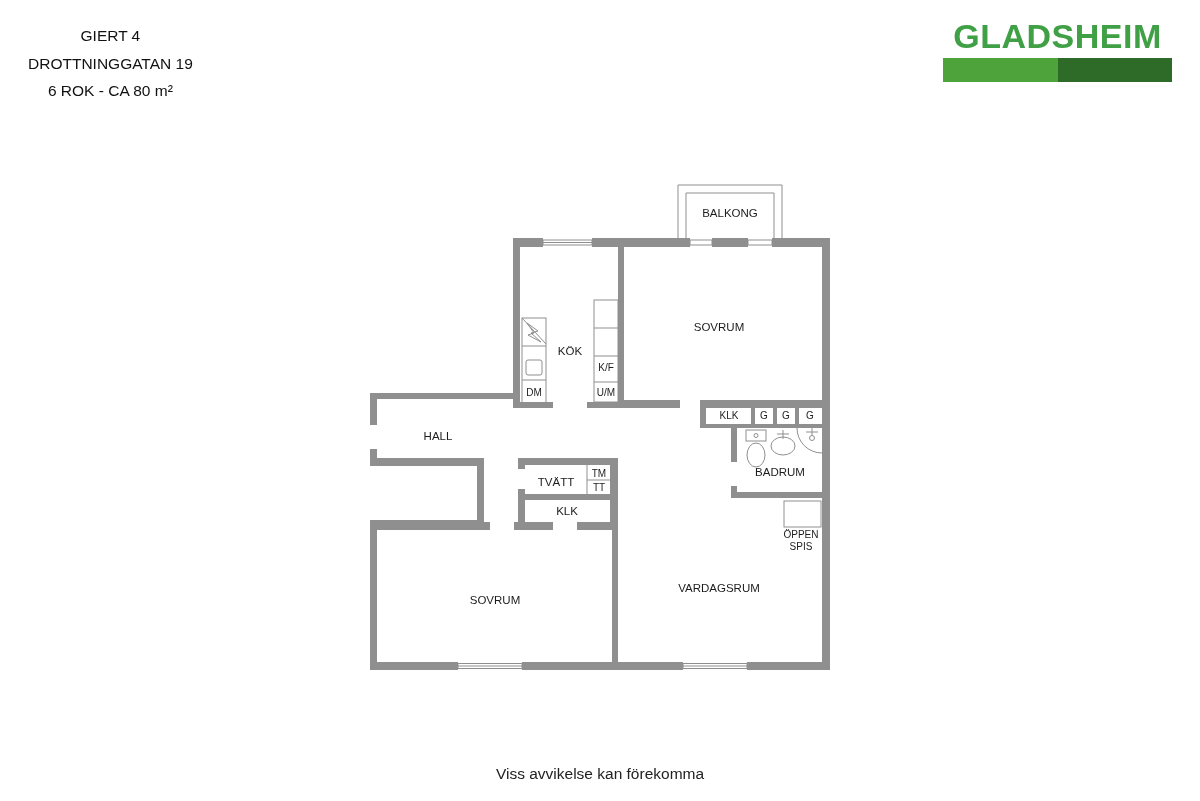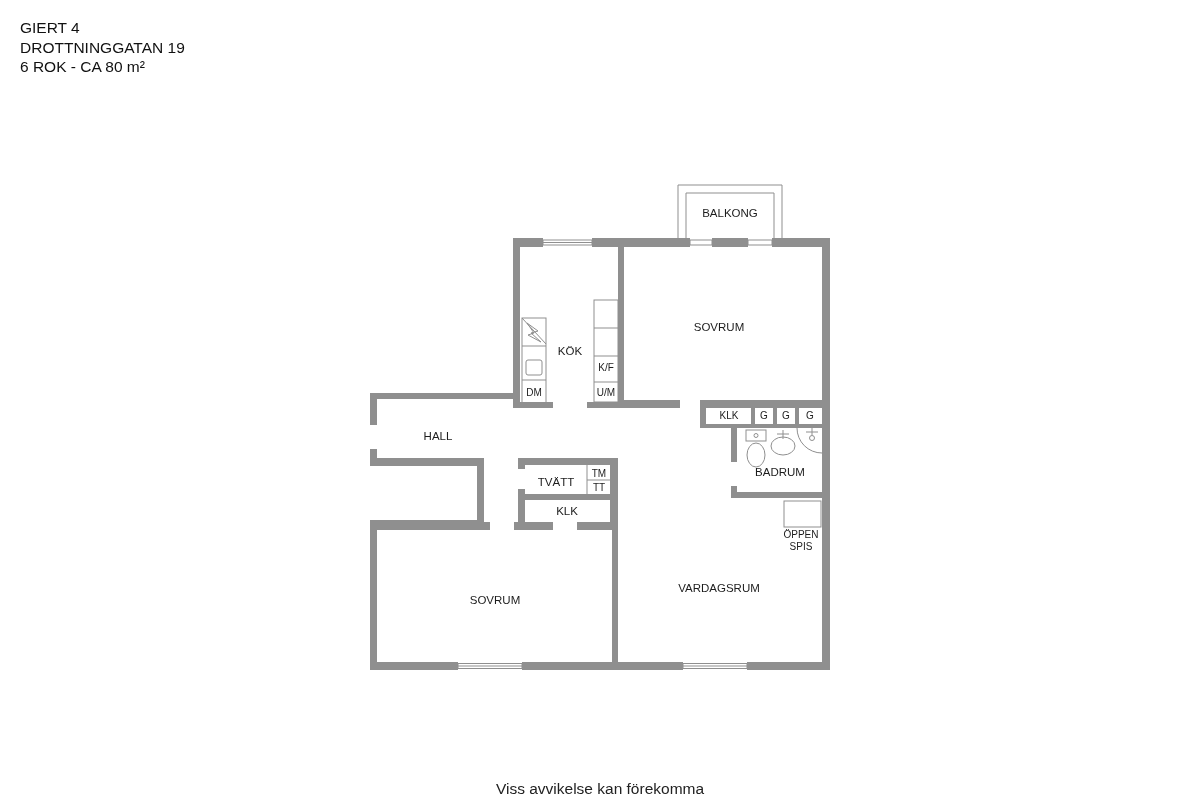--- a/index.html
+++ b/index.html
@@ -1,27 +1,27 @@
 <!DOCTYPE html>
 <html><head>
 <meta charset="utf-8">
 <style>
   html,body{margin:0;padding:0;background:#ffffff;}
   body{font-family:"Liberation Sans", sans-serif;color:#1c1c1c;}
   .page{position:relative;width:1200px;height:801px;background:#fff;overflow:hidden;}
 
   .header{position:absolute;left:20px;top:18px;font-size:15.5px;line-height:19.5px;color:#111;}
-  .header p{margin:0;white-space:pre;}
+  .header p{margin:8px;white-space:pre;text-align:center;}
 
   .logo{position:absolute;left:943px;top:18px;width:229px;text-align:center;}
   .logo .wordmark{font-size:34px;font-weight:bold;letter-spacing:0.5px;line-height:36px;}
   .logo .bar{display:flex;height:24px;margin-top:4px;}
   .logo .bar .half{flex:1;height:100%;}
 
-  .footer{position:absolute;left:0;top:765px;width:1200px;text-align:center;font-size:15.5px;color:#222;margin-top:15px;}
+  .footer{position:absolute;left:0;top:765px;width:1200px;text-align:center;font-size:15.5px;color:#222;}
 
   svg.plan{position:absolute;left:0;top:0;}
   svg.plan text{font-family:"Liberation Sans", sans-serif;fill:#1c1c1c;}
   .room-label{font-size:11.5px;}
   .small-label{font-size:10px;}
   .wall{fill:#8f8f8f;}
   .floor{fill:#ffffff;}
   .doorgap{fill:#ffffff;}
   .fixture{fill:none;stroke:#8f8f8f;stroke-width:1;}
   .fixture-fill{fill:#ffffff;stroke:#8f8f8f;stroke-width:1;}
@@ -30,20 +30,27 @@
 <body>
 
 <div class="page">
 
   <div class="header">
     <p>GIERT 4</p>
     <p>DROTTNINGGATAN 19</p>
     <p>6 ROK - CA 80 m²</p>
   </div>
 
+  <div class="logo">
+    <div class="wordmark" style="color:#3fa045;">GLADSHEIM</div>
+    <div class="bar">
+      <div class="half" style="background:#4ea33b;"></div>
+      <div class="half" style="background:#2e6b28;"></div>
+    </div>
+  </div>
 
   <svg class="plan" width="1200" height="801" viewBox="0 0 1200 801">
 
     <g>
       <rect x="678" y="185" width="104" height="55" class="floor"></rect>
       <path d="M678,240 L678,185 L782,185 L782,240" class="fixture"></path>
       <path d="M686,240 L686,193 L774,193 L774,240" class="fixture"></path>
     </g>
 
     <path class="wall" d="M513,238 L830,238 L830,670 L370,670 L370,520 L477,520 L477,466 L370,466 L370,393 L513,393 Z"></path>

